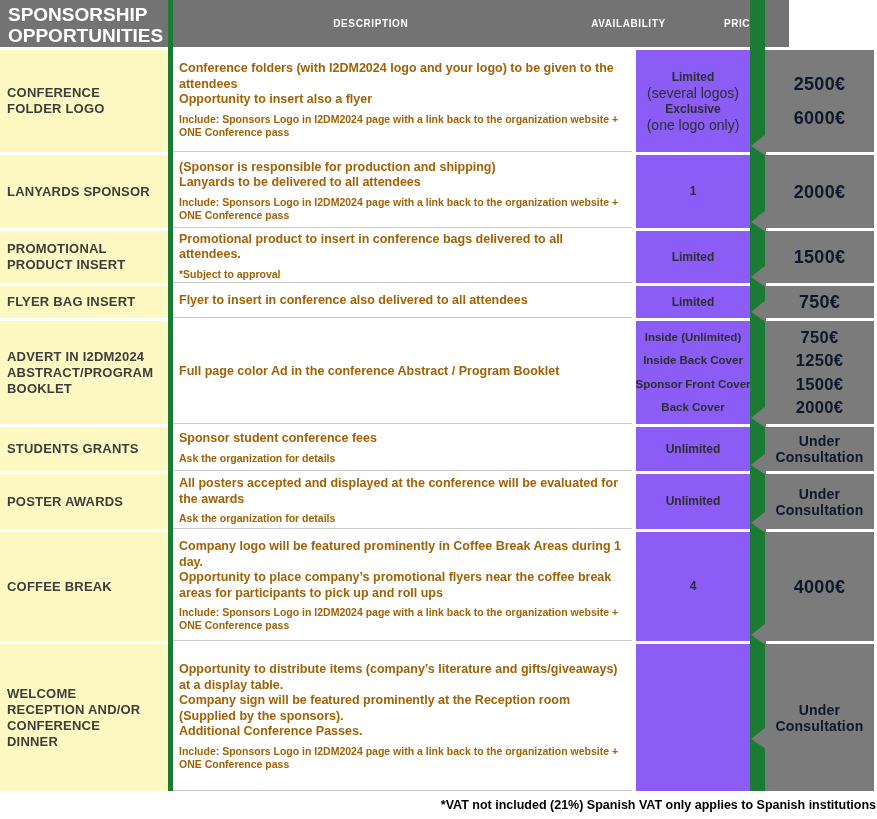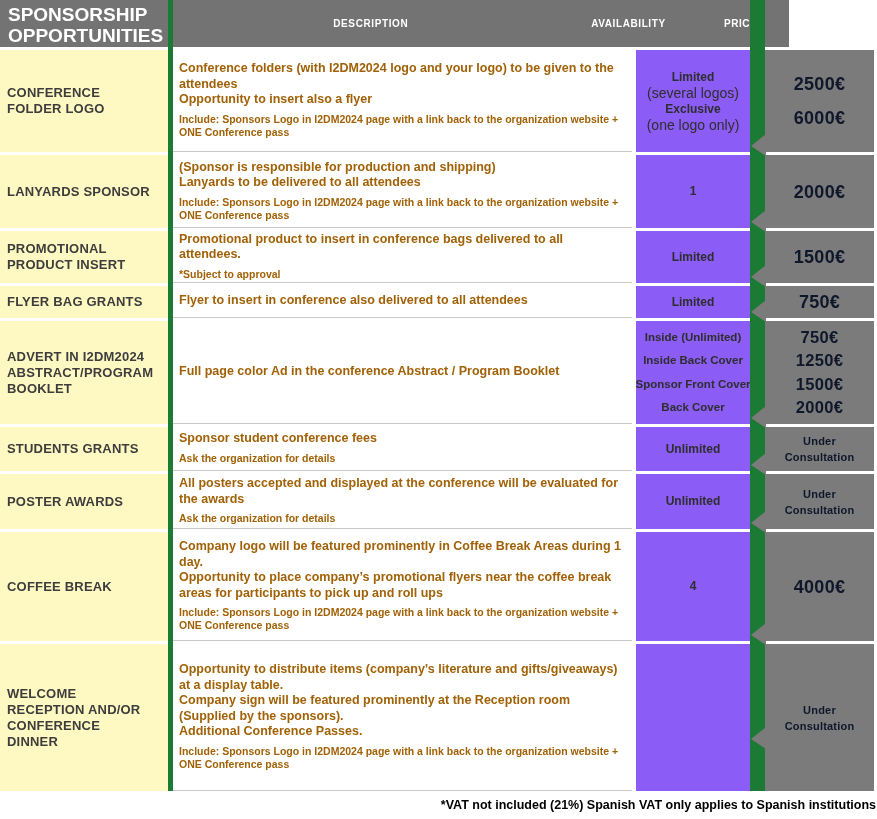--- a/index.html
+++ b/index.html
@@ -42,21 +42,21 @@
   .a-sub  { font-size:14px; font-weight:400; line-height:15px; }
   .c-avail.tall .a-line { font-size:11.5px; line-height:23.5px; white-space:nowrap; }
   .c-s2 { width:15px; }
   .c-price { width:109px; background:#7b7b7b; color:#0f172a; display:flex; flex-direction:column;
              justify-content:center; align-items:center; text-align:center; position:relative; z-index:2; }
   .c-price::before { content:""; position:absolute; left:-14px; bottom:-4px; width:15px; height:22px;
                      background:#7b7b7b; clip-path:polygon(100% 0, 100% 100%, 0 55%); }
   .r9 .c-price::before { bottom:42px; }
   .p-line { font-size:18px; font-weight:700; line-height:34px; letter-spacing:0.3px; }
   .c-price.stack .p-line { font-size:16.5px; line-height:23.5px; }
-  .p-uc { font-size:11px; line-height:16px; font-weight:700; padding:0 10px; letter-spacing:0.2px; }
+  .p-uc { font-size:14px; line-height:16px; font-weight:700; padding:0 10px; letter-spacing:0.2px; }
 
   .footer { width:877px; margin-top:7px; text-align:right; font-size:12.5px; font-weight:600; color:#000; padding-right:1px;padding-left:44px; }
 </style>
 </head>
 <body>
 
 <div class="screen">
   <div class="tbl">
 
     <div class="hdr">
@@ -119,21 +119,21 @@
       <div class="c-avail">
         <div class="a-line">Limited</div>
       </div>
       <div class="c-s2"></div>
       <div class="c-price">
         <div class="p-line">1500€</div>
       </div>
     </div>
 
     <div class="row r4">
-      <div class="c-title">FLYER BAG GRANTS</div>
+      <div class="c-title">FLYER BAG INSERT</div>
       <div class="c-s1"></div>
       <div class="c-desc">
         <div class="d-main">Flyer to insert in conference also delivered to all attendees</div>
       </div>
       <div class="c-gap"></div>
       <div class="c-avail">
         <div class="a-line">Limited</div>
       </div>
       <div class="c-s2"></div>
       <div class="c-price">

